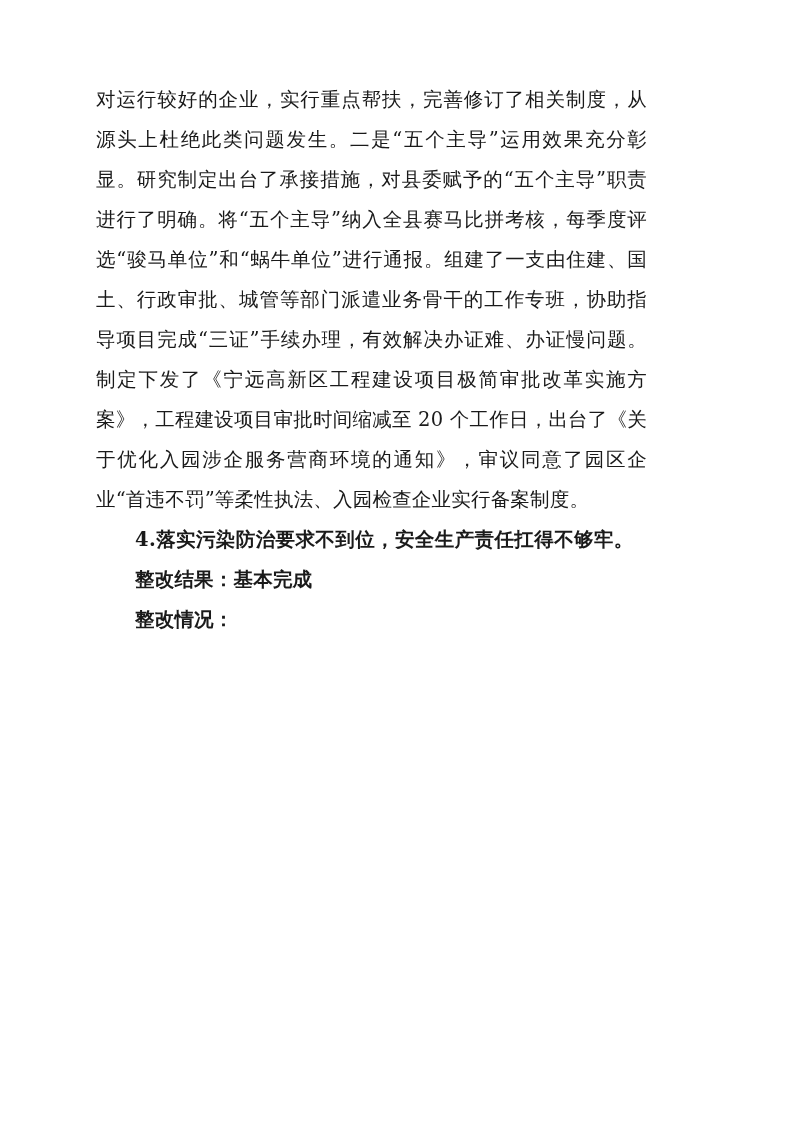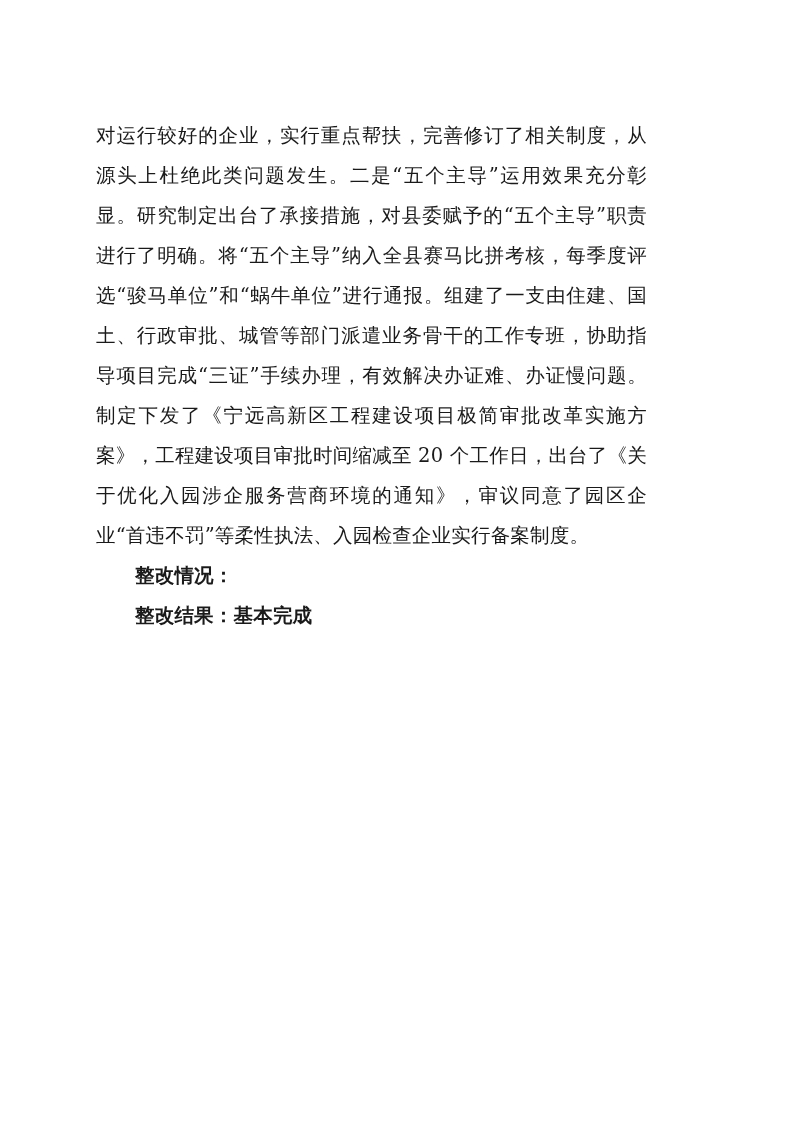--- a/index.html
+++ b/index.html
@@ -12,21 +12,21 @@
     height: 1122px;
     font-family: "DejaVu Serif", "Liberation Serif", serif;
     color: #1a1a1a;
     overflow: hidden;
   }
   .page {
     position: relative;
     width: 739px;
     height: 1122px;
     box-sizing: border-box;
-    padding: 116px 92px 0 96px;
+    padding: 80px 92px 0 96px;
   }
   .doc-body {
     font-size: 19.5px;
     line-height: 40px;
     text-align: justify;
     text-justify: inter-ideograph;
     letter-spacing: 0.2px;
   }
   p {
     margin: 0;
@@ -54,24 +54,25 @@
   }
 </style>
 </head>
 <body>
 
 <div class="page">
   <div class="doc-body">
 
     <p class="para para-flow">对运行较好的企业，实行重点帮扶，完善修订了相关制度，从源头上杜绝此类问题发生。二是“五个主导”运用效果充分彰显。研究制定出台了承接措施，对县委赋予的“五个主导”职责进行了明确。将“五个主导”纳入全县赛马比拼考核，每季度评选“骏马单位”和“蜗牛单位”进行通报。组建了一支由住建、国土、行政审批、城管等部门派遣业务骨干的工作专班，协助指导项目完成“三证”手续办理，有效解决办证难、办证慢问题。制定下发了《宁远高新区工程建设项目极简审批改革实施方案》，工程建设项目审批时间缩减至 20 个工作日，出台了《关于优化入园涉企服务营商环境的通知》，审议同意了园区企业“首违不罚”等柔性执法、入园检查企业实行备案制度。</p>
 
+    <p class="heading">4.落实污染防治要求不到位，安全生产责任扛得不够牢。</p>
+
+    <p class="sub-line">
+      <span class="sub-label">整改结果：</span><span class="sub-value">基本完成</span>
+    </p>
 
     <p class="sub-line">
       <span class="sub-label">整改情况：</span>
-    </p>
-
-    <p class="sub-line">
-      <span class="sub-label">整改结果：</span><span class="sub-value">基本完成</span>
     </p>
 
 
   </div>
 </div>
 
 </body></html>

